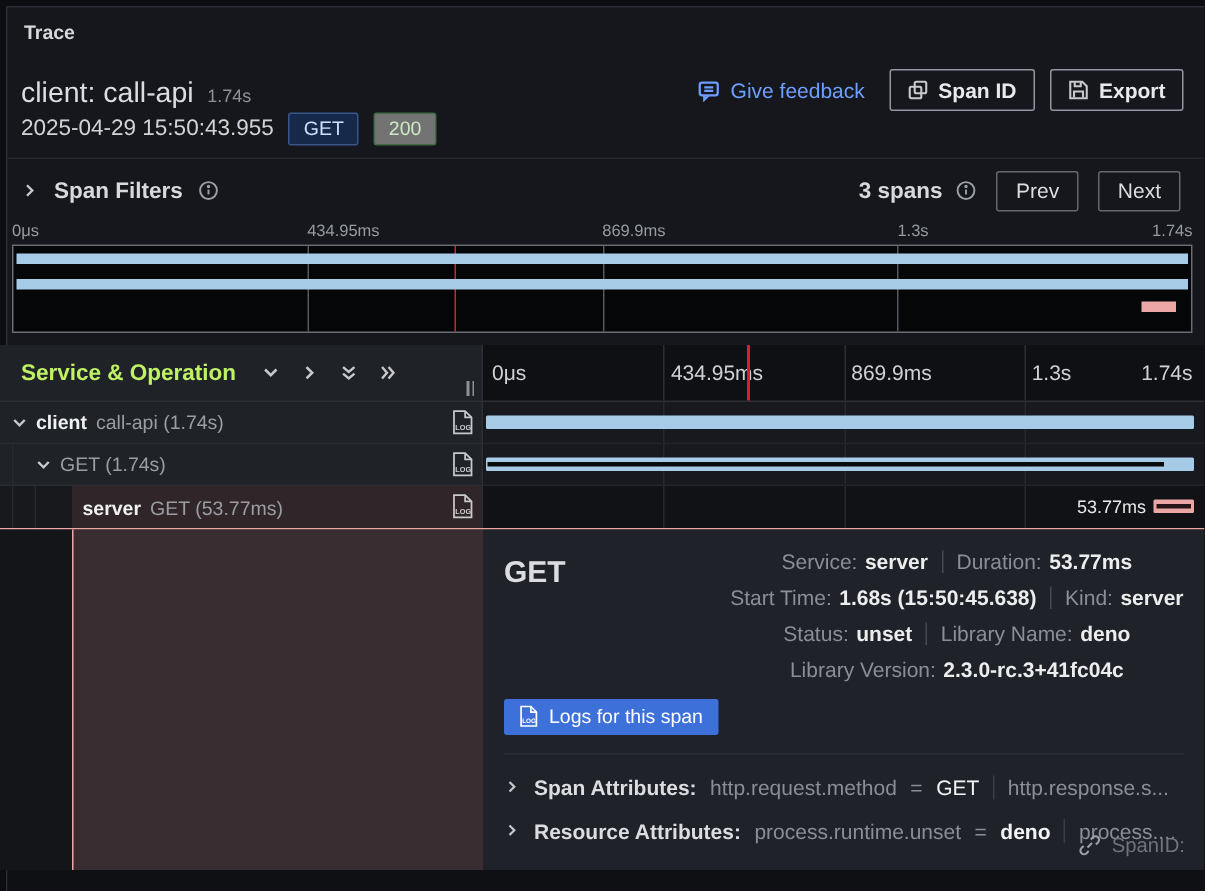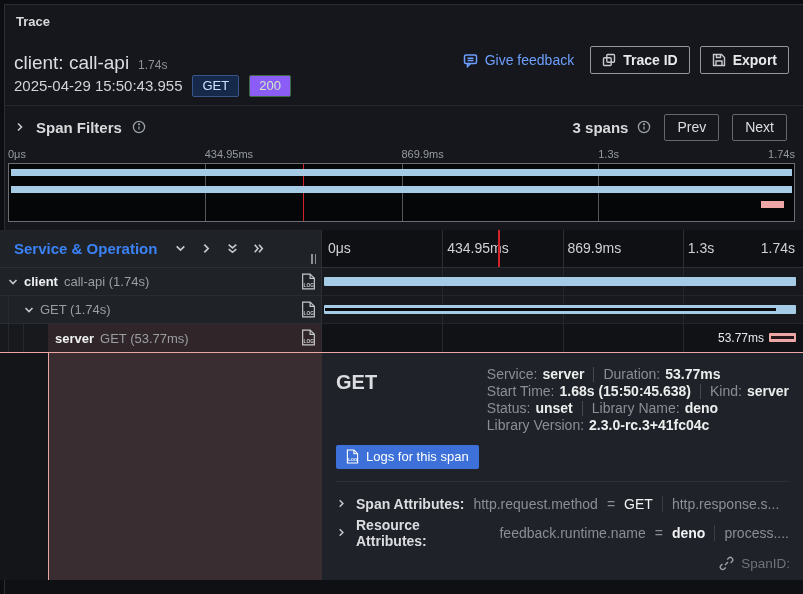--- a/index.html
+++ b/index.html
@@ -24,21 +24,21 @@
   .link-btn { display:flex; align-items:center; gap:7px; color:var(--link-blue);
     font-size:14px; font-weight:400; cursor:pointer; margin-right:6px; }
   .btn-outline { display:flex; align-items:center; gap:7px; height:28px; padding:0 11px;
     border:1px solid #9196a0; border-radius:2px; background:transparent;
     font-size:14px; font-weight:700; color:#e8e9eb; cursor:pointer; }
 
   .subtitle-row { position:absolute; left:14px; top:74px; height:23px; display:flex; align-items:center; gap:10px; }
   .timestamp { font-size:15px; color:#d2d3d5; }
   .badge { font-size:13px; padding:1px 9px 2px; border-radius:2px; border:1px solid; line-height:17px; }
   .badge-get { background:#16294a; border-color:#38558c; color:#cfe0ff; }
-  .badge-200 { background:#8b5cf6; border-color:#3f6a44; color:#cfe9c8; }
+  .badge-200 { background:#737373; border-color:#3f6a44; color:#cfe9c8; }
 
   .divider-top { position:absolute; left:5px; right:0; top:105px; height:1px; background:#24272d; }
 
   .filters-row { position:absolute; left:14px; right:16px; top:111px; height:32px;
     display:flex; justify-content:space-between; align-items:center; }
   .filters-left { display:flex; align-items:center; gap:10px; }
   .filters-label { font-size:15px; font-weight:700; color:#d8d9da; }
   .filters-right { display:flex; align-items:center; gap:9px; }
   .span-count { font-size:15px; font-weight:700; color:#d8d9da; }
   .btn-ghost { height:27px; padding:0 12px; border:1px solid #64676e; border-radius:2px;
@@ -57,21 +57,21 @@
   .mm-cursor { position:absolute; top:0; bottom:0; width:1px; background:var(--cursor-red); }
   .mm-bar { position:absolute; height:7px; background:var(--span-blue); }
   .mm-bar1 { top:5px; left:2px; right:2px; }
   .mm-bar2 { top:22px; left:2px; right:2px; }
   .mm-bar3 { top:37px; right:1.3%; width:2.9%; background:var(--span-pink); }
 
   .grid-header { position:absolute; left:0; top:230px; width:803px; height:38px; }
   .gh-left { position:absolute; left:0; top:0; width:322px; height:38px; background:#1f2227;
     border-bottom:1px solid #2c3036; border-right:1px solid #2c3036;
     display:flex; align-items:center; padding-left:14px; gap:13px; }
-  .gh-label { font-size:15px; font-weight:700; color:#3b82f6; margin-right:4px; }
+  .gh-label { font-size:15px; font-weight:700; color:#bef264; margin-right:4px; }
   .gh-handle { position:absolute; right:5px; bottom:3px; display:flex; gap:2px; }
   .gh-handle i { display:block; width:1.5px; height:10px; background:#8e9196; }
   .gh-right { position:absolute; left:322px; top:0; width:481px; height:38px; background:#0e1014;
     border-bottom:1px solid #2c3036; }
   .gh-right .tick { position:absolute; top:10px; font-size:14px; color:#d0d2d4; }
   .tk0 { left:6px; } .tk1 { left:calc(25% + 5px); } .tk2 { left:calc(50% + 5px); }
   .tk3 { left:calc(75% + 5px); } .tk4 { right:8px; }
   .v-grid { position:absolute; top:0; bottom:0; width:1px; background:#2b2e34; }
   .g25 { left:25%; } .g50 { left:50%; } .g75 { left:75%; }
   .hdr-cursor { position:absolute; top:0; bottom:0; left:36.6%; width:1.5px; background:var(--cursor-red); }
@@ -106,21 +106,21 @@
   .guide2 { left:23px; top:324px; height:256px; }
   .guide3 { left:38px; top:352px; height:228px; }
 
   .detail { position:absolute; left:0; top:352px; width:803px; height:228px;
     border-top:1px solid var(--span-pink); display:flex; }
   .detail-spacer { width:48px; background:#131519; }
   .detail-tint { width:274px; background:var(--detail-maroon); border-left:1px solid var(--span-pink); }
   .detail-main { flex:1; background:#1f2228; padding:10px 14px 8px; position:relative; }
   .d-header { display:flex; justify-content:space-between; }
   .d-title { font-size:20px; font-weight:600; color:#dcdde0; padding-top:8px; }
-  .d-meta { display:flex; flex-direction:column; align-items:flex-start; gap:1px; font-size:14px; padding-top:3px; }
+  .d-meta { display:flex; flex-direction:column; align-items:center; gap:8px; font-size:14px; padding-top:3px; }
   .meta-line { display:flex; align-items:center; }
   .m-label { color:#8a8e95; margin-right:5px; }
   .m-value { color:#eceded; font-weight:700; }
   .m-div { width:1px; height:15px; background:#46494f; margin:0 9px; }
   .logs-btn { display:inline-flex; align-items:center; gap:7px; background:var(--accent-blue);
     color:#fff; font-size:13px; font-weight:500; padding:4px 10px 5px; border-radius:2px;
     border:none; margin-top:12px; cursor:pointer; }
   .d-divider { height:1px; background:#2c3036; margin:12px 0 8px; }
   .attr-row { display:flex; align-items:center; gap:9px; font-size:14px; height:27px; margin-bottom:2px; cursor:pointer; }
   .attr-label { font-weight:700; color:#dcdde0; }
@@ -158,21 +158,21 @@
       </span>
       <span>Give feedback</span>
     </span>
     <button class="btn-outline">
       <span class="icon">
         <svg width="14" height="14" viewBox="0 0 14 14" fill="none" stroke="currentColor" stroke-width="1.4">
           <rect x="4.8" y="1.5" width="7.7" height="7.7" rx="1"></rect>
             <rect x="1.5" y="4.8" width="7.7" height="7.7" rx="1"></rect>
         </svg>
       </span>
-      <span>Trace ID</span>
+      <span>Span ID</span>
     </button>
     <button class="btn-outline">
       <span class="icon">
         <svg width="14" height="14" viewBox="0 0 14 14" fill="none" stroke="currentColor" stroke-width="1.4">
           <path d="M1.5 1.5 h8 l3 3 v8 h-11 z"></path>
             <path d="M4 12 v-4 h6 v4"></path>
             <path d="M4.5 1.5 v3 h4 v-3"></path>
         </svg>
       </span>
       <span>Export</span>
@@ -425,21 +425,21 @@
     </div>
 
     <div class="attr-row">
       <span class="icon">
         <svg width="11" height="11" viewBox="0 0 12 12" fill="none" stroke="currentColor" stroke-width="1.6">
             <path d="M4 2.5 L7.5 6 L4 9.5"></path>
           </svg>
       </span>
       <span class="attr-label">Resource Attributes:</span>
       <span class="attr-kv">
-        <span class="attr-key">feedback.runtime.name</span>
+        <span class="attr-key">process.runtime.unset</span>
         <span class="attr-eq">=</span>
         <span class="attr-value-b">deno</span>
       </span>
       <span class="attr-div"></span>
       <span class="attr-trunc">process....</span>
     </div>
 
     <div class="d-footer">
       <span class="icon-dim">
         <svg width="15" height="15" viewBox="0 0 15 15" fill="none" stroke="currentColor" stroke-width="1.4">

